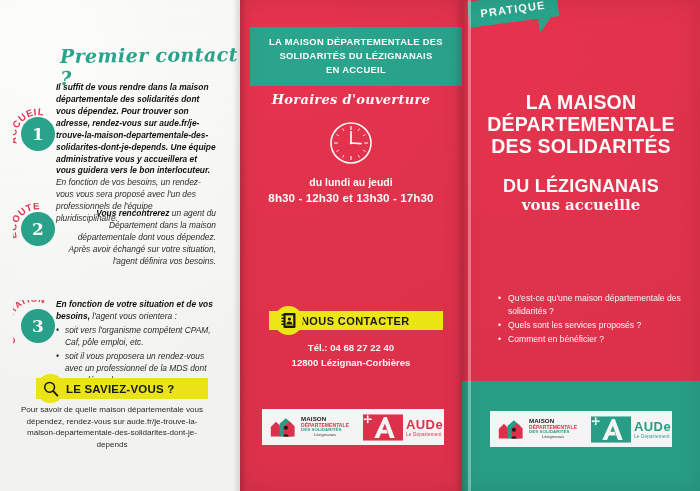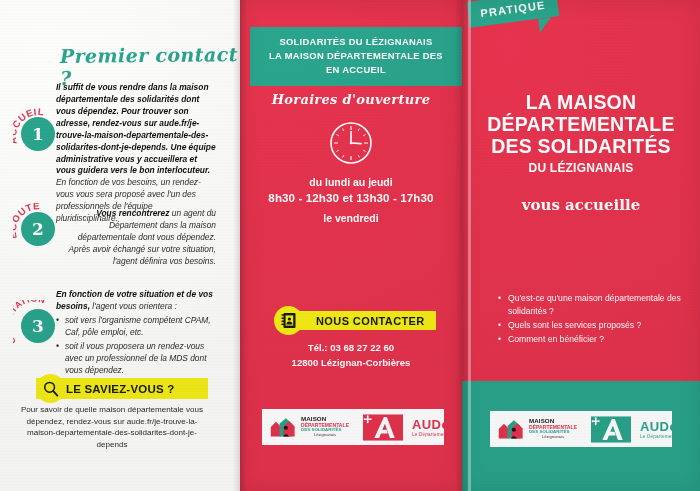--- a/index.html
+++ b/index.html
@@ -99,21 +99,21 @@
     position:absolute;left:0;right:0;top:92px;text-align:center;
     font-family:"DejaVu Serif", serif;font-style:italic;font-weight:700;
     font-size:13px;color:#ffffff;letter-spacing:.3px;
   }
   .clock{position:absolute;left:50%;transform:translateX(-50%);top:120px;}
   .m-sched{position:absolute;left:0;right:0;text-align:center;color:#fff;}
   .m-sched .day{font-size:10.5px;font-weight:700;margin-bottom:3px;}
   .m-sched .hrs{font-size:11.6px;font-weight:700;letter-spacing:.1px;}
 
   .contact-pill{
-    position:absolute;left:44px;top:311px;width:152px;height:19px;background:#f5ee16;
+    position:absolute;left:29px;top:311px;width:174px;height:19px;background:#f5ee16;
     display:flex;align-items:center;
   }
   .contact-pill span{
     font-size:11px;font-weight:700;color:#1a1a1a;letter-spacing:.4px;margin-left:32px;
   }
   .contact-circle{
     position:absolute;left:34px;top:306px;width:29px;height:29px;border-radius:50%;
     background:#f5ee16;display:flex;align-items:center;justify-content:center;
   }
   .contact-lines{
@@ -127,21 +127,21 @@
     padding:4px 8px;box-sizing:border-box;
   }
   .logo-mds{display:flex;align-items:center;gap:4px;}
   .logo-mds .glyph{width:27px;height:22px;flex:0 0 auto;}
   .logo-mds .txt{line-height:1.03;}
   .logo-mds .t1{font-size:6.2px;font-weight:700;color:#1a1a1a;letter-spacing:.1px;}
   .logo-mds .t2{font-size:5px;font-weight:700;color:#e6334e;letter-spacing:.05px;}
   .logo-mds .t3{font-size:4.4px;font-weight:700;color:#2aa58d;letter-spacing:.05px;}
   .logo-mds .t4{font-size:4.2px;color:#444;margin-top:1px;text-align:center;}
   .logo-div{width:1px;align-self:stretch;background:#cfcfcf;margin:2px 7px;}
-  .logo-aude{display:flex;align-items:center;gap:9px;}
+  .logo-aude{display:flex;align-items:center;gap:3px;}
   .aude-mark{width:40px;height:27px;flex:0 0 auto;}
   .aude-txt .a1{font-size:13px;font-weight:700;letter-spacing:.4px;line-height:1;}
   .aude-txt .a2{font-size:4.6px;letter-spacing:.2px;margin-top:1px;}
 
   
   .pratique{
     position:absolute;left:6px;top:-4px;width:90px;height:26px;background:#2aa58d;
     transform:rotate(-7.5deg);
   }
   .pratique span{
@@ -153,21 +153,21 @@
     border-left:13px solid #2aa58d;border-bottom:14px solid transparent;
     transform:rotate(-7.5deg);
   }
   .r-title{
     position:absolute;left:8px;right:8px;top:92px;text-align:center;color:#ffffff;
     font-weight:700;line-height:1.12;letter-spacing:.2px;
   }
   .r-title .l1{font-size:19.5px;}
   .r-title .l2{font-size:19.5px;}
   .r-title .l3{font-size:19.5px;}
-  .r-title .l4{font-size:12px;margin-top:5px;}
+  .r-title .l4{font-size:18px;margin-top:19px;}
   .r-sub{
     position:absolute;left:0;right:0;top:196px;text-align:center;color:#ffffff;
     font-family:"DejaVu Serif", serif;font-weight:700;font-size:15px;
   }
   .r-bullets{
     position:absolute;left:36px;top:292px;width:190px;color:#ffffff;
     font-size:8.6px;line-height:1.5;
   }
   .r-bullets .row{display:flex;gap:7px;margin-bottom:1px;}
   .r-bullets .row .dot{flex:0 0 auto;}
@@ -219,21 +219,21 @@
     <div class="step">
       <div class="badge-wrap" style="left:13px;top:300px;">
         <svg class="arc" viewBox="0 0 56 56">
           <defs>
               <path id="arc3" d="M 4,42 A 24,24 0 1 1 44,17" fill="none"></path>
             </defs>
           <text style="font-size:8.6px;"><textPath href="#arc3" startOffset="1%">ORIENTATION</textPath></text>
         </svg>
         <div class="badge">3</div>
       </div>
-      <div class="body-txt" style="left:56px;top:289px;width:160px;">
+      <div class="body-txt" style="left:56px;top:299px;width:160px;">
         <b>En fonction de votre situation et de vos besoins,</b>
         <span>l'agent vous orientera :</span>
         <div class="bul">
           <span class="dot">•</span>
           <span>soit vers l'organisme compétent CPAM, Caf, pôle emploi, etc.</span>
         </div>
         <div class="bul">
           <span class="dot">•</span>
           <span>soit il vous proposera un rendez-vous avec un professionnel de la MDS dont vous dépendez.</span>
         </div>
@@ -251,22 +251,22 @@
     </div>
     <div class="know-body">Pour savoir de quelle maison départementale vous dépendez, rendez-vous sur aude.fr/je-trouve-la-maison-departementale-des-solidarites-dont-je-depends</div>
 
     <div class="texture"></div>
     <div class="crease r"></div>
   </div>
 
   <div class="panel-mid">
 
     <div class="m-head">
+      <div>LA MAISON DÉPARTEMENTALE DES</div>
       <div>SOLIDARITÉS DU LÉZIGNANAIS</div>
-      <div>LA MAISON DÉPARTEMENTALE DES</div>
       <div>EN ACCUEIL</div>
     </div>
 
     <div class="m-hours-title">Horaires d'ouverture</div>
 
     <div class="clock">
       <svg width="46" height="46" viewBox="0 0 46 46">
         <circle cx="23" cy="23" r="20" fill="none" stroke="#ffffff" stroke-width="1.6"></circle>
         <g stroke="#ffffff" stroke-width="1.2" stroke-linecap="round">
           <line x1="23" y1="6.5" x2="23" y2="9.5"></line>
@@ -288,21 +288,20 @@
         <line x1="23" y1="23" x2="33" y2="23.6" stroke="#ffffff" stroke-width="1.7" stroke-linecap="round"></line>
         <circle cx="23" cy="23" r="1.3" fill="#ffffff"></circle>
       </svg>
     </div>
 
     <div class="m-sched" style="top:176px;">
       <div class="day">du lundi au jeudi</div>
       <div class="hrs">8h30 - 12h30 et 13h30 - 17h30</div>
     </div>
     <div class="m-sched" style="top:212px;">
-      <div class="day">le vendredi</div>
     </div>
 
     <div class="contact-pill">
       <span>NOUS CONTACTER</span>
     </div>
     <div class="contact-circle">
       <svg width="19" height="19" viewBox="0 0 19 19">
         <rect x="4.5" y="2" width="12" height="15" rx="1" fill="#1a1a1a"></rect>
         <rect x="6.6" y="4.4" width="7.6" height="10.2" fill="#f5ee16"></rect>
         <circle cx="10.4" cy="8.0" r="1.6" fill="#1a1a1a"></circle>
@@ -310,21 +309,21 @@
         <g fill="#1a1a1a">
           <rect x="2.3" y="3.3" width="3.4" height="1.5" rx=".7"></rect>
           <rect x="2.3" y="6.4" width="3.4" height="1.5" rx=".7"></rect>
           <rect x="2.3" y="9.5" width="3.4" height="1.5" rx=".7"></rect>
           <rect x="2.3" y="12.6" width="3.4" height="1.5" rx=".7"></rect>
         </g>
       </svg>
     </div>
 
     <div class="contact-lines">
-      <div>Tél.: 03 68 27 22 60</div>
+      <div>Tél.: 04 68 27 22 40</div>
       <div>12800 Lézignan-Corbières</div>
     </div>
 
     <div class="logo-strip" style="left:22px;top:409px;width:182px;height:36px;">
       <div class="logo-mds">
         <svg class="glyph" viewBox="0 0 34 26">
           <path d="M1 25 L1 13 L7.5 6.5 L14 13 L14 25 Z" fill="#e6334e"></path>
           <path d="M12 25 L12 9 L20 2 L28 9 L28 25 Z" fill="#2aa58d"></path>
           <path d="M17 25 L17 12 L24 6 L31 12 L31 25 Z" fill="#e6334e"></path>
           <circle cx="20" cy="14" r="2.6" fill="#1a1a1a"></circle>

